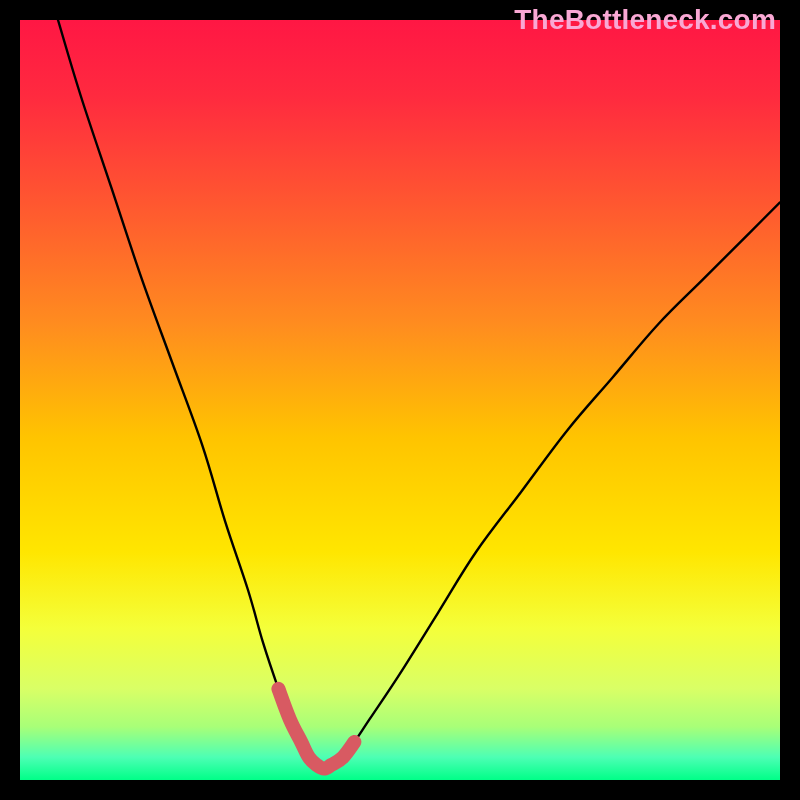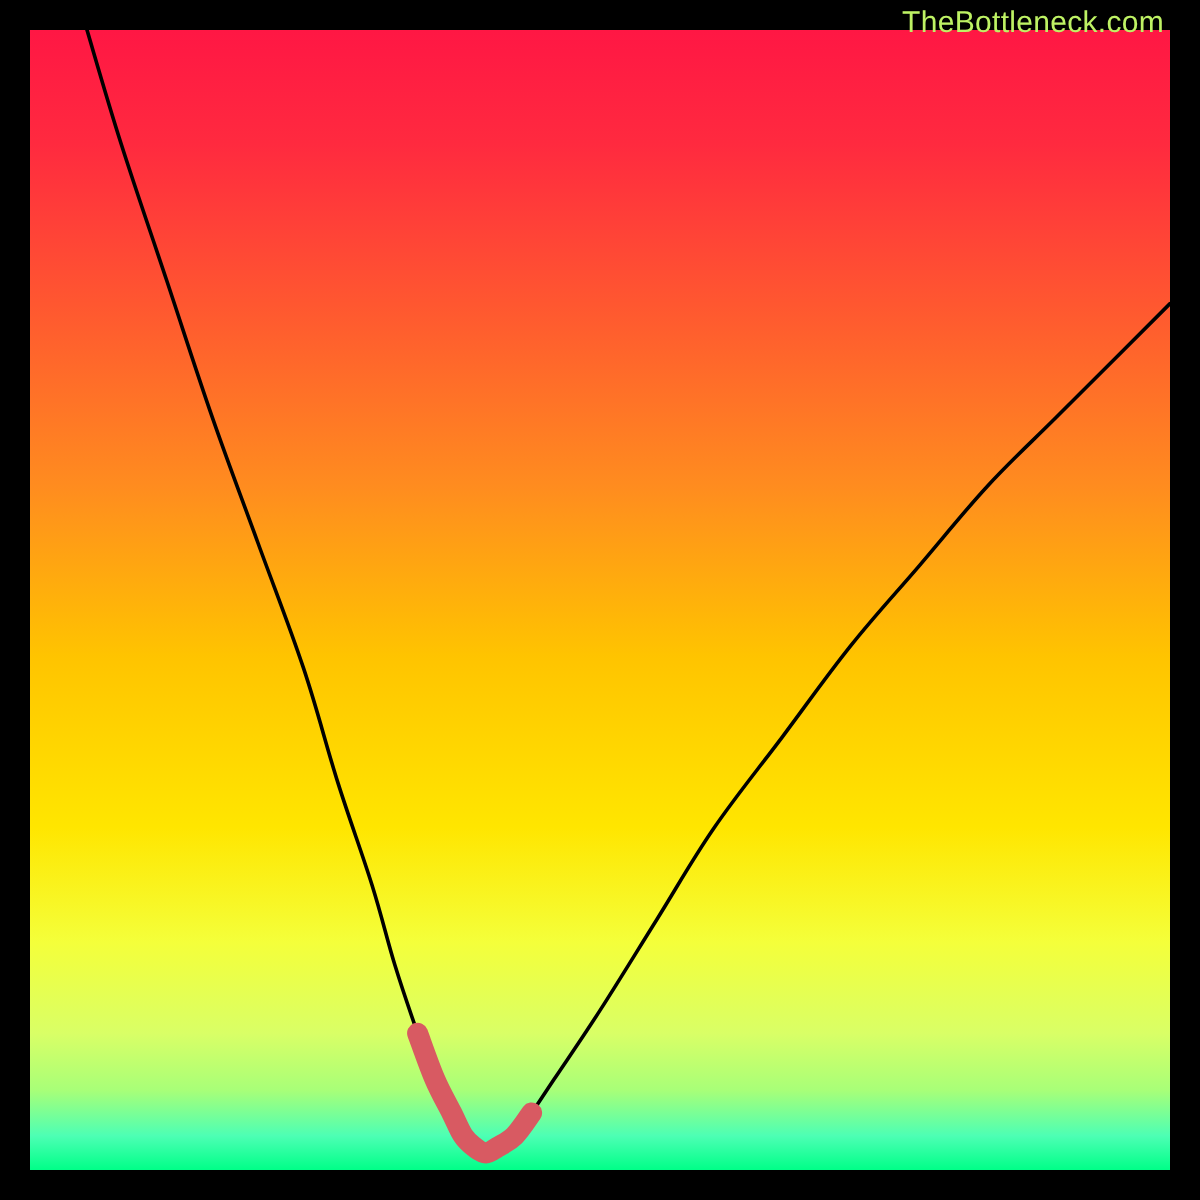--- a/index.html
+++ b/index.html
@@ -31,23 +31,23 @@
     position: absolute;
     left: 0;
     top: 0;
     width: 100%;
     height: 100%;
   }
   .watermark {
     position: absolute;
     top: 4px;
     right: 24px;
-    color: #bef264;
-    font-size: 20px;
-    font-weight: 400;
+    color: #f9a8d4;
+    font-size: 28px;
+    font-weight: 700;
     letter-spacing: 0.2px;
     user-select: none;
   }
   svg {
     position: absolute;
     left: 0;
     top: 0;
   }
 </style>
 </head>

